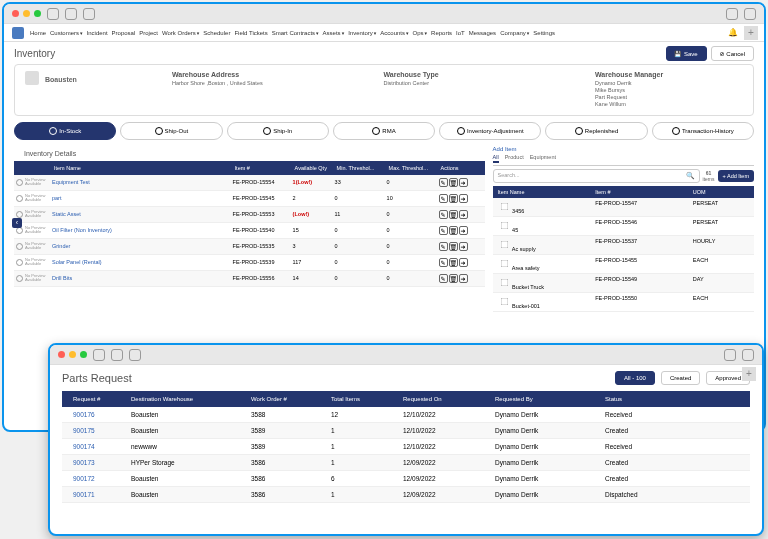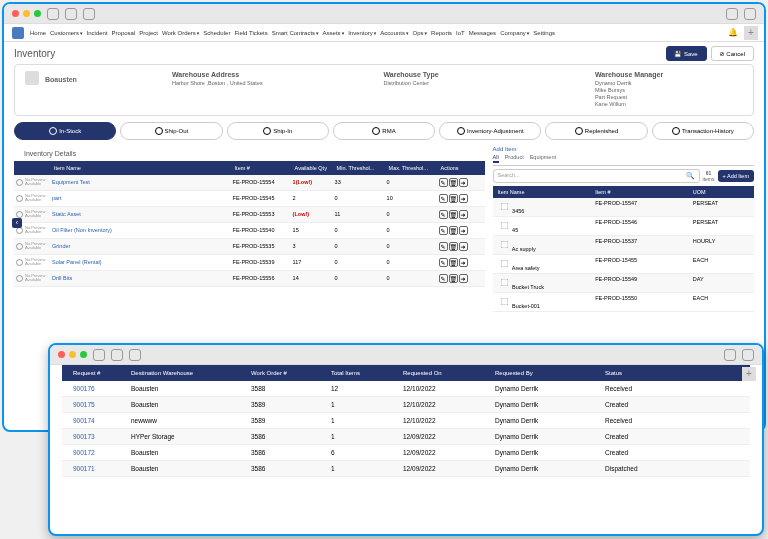--- a/index.html
+++ b/index.html
@@ -353,20 +353,27 @@
    <div class="dot g"></div>
   </div>
   <div class="tbicon"></div>
   <div class="tbicon"></div>
   <div class="tbicon"></div>
   <div class="tbsp"></div>
   <div class="tbicon"></div>
   <div class="tbicon"></div>
  </div>
  <div class="plus plus2">+</div>
+ <div class="w2head">
+  <span class="w2title">Parts Request</span>
+  <div class="w2sp"></div>
+  <div class="pill a">All - 100</div>
+  <div class="pill">Created</div>
+  <div class="pill">Approved</div>
+ </div>
  <div class="pthead">
   <div class="p1">Request #</div>
       <div class="p2">Destination Warehouse</div>
       <div class="p3">Work Order #</div>
       <div class="p4">Total Items</div>
       <div class="p5">Requested On</div>
       <div class="p6">Requested By</div>
       <div class="p7">Status</div>
  </div>
  <div id="prrows">

